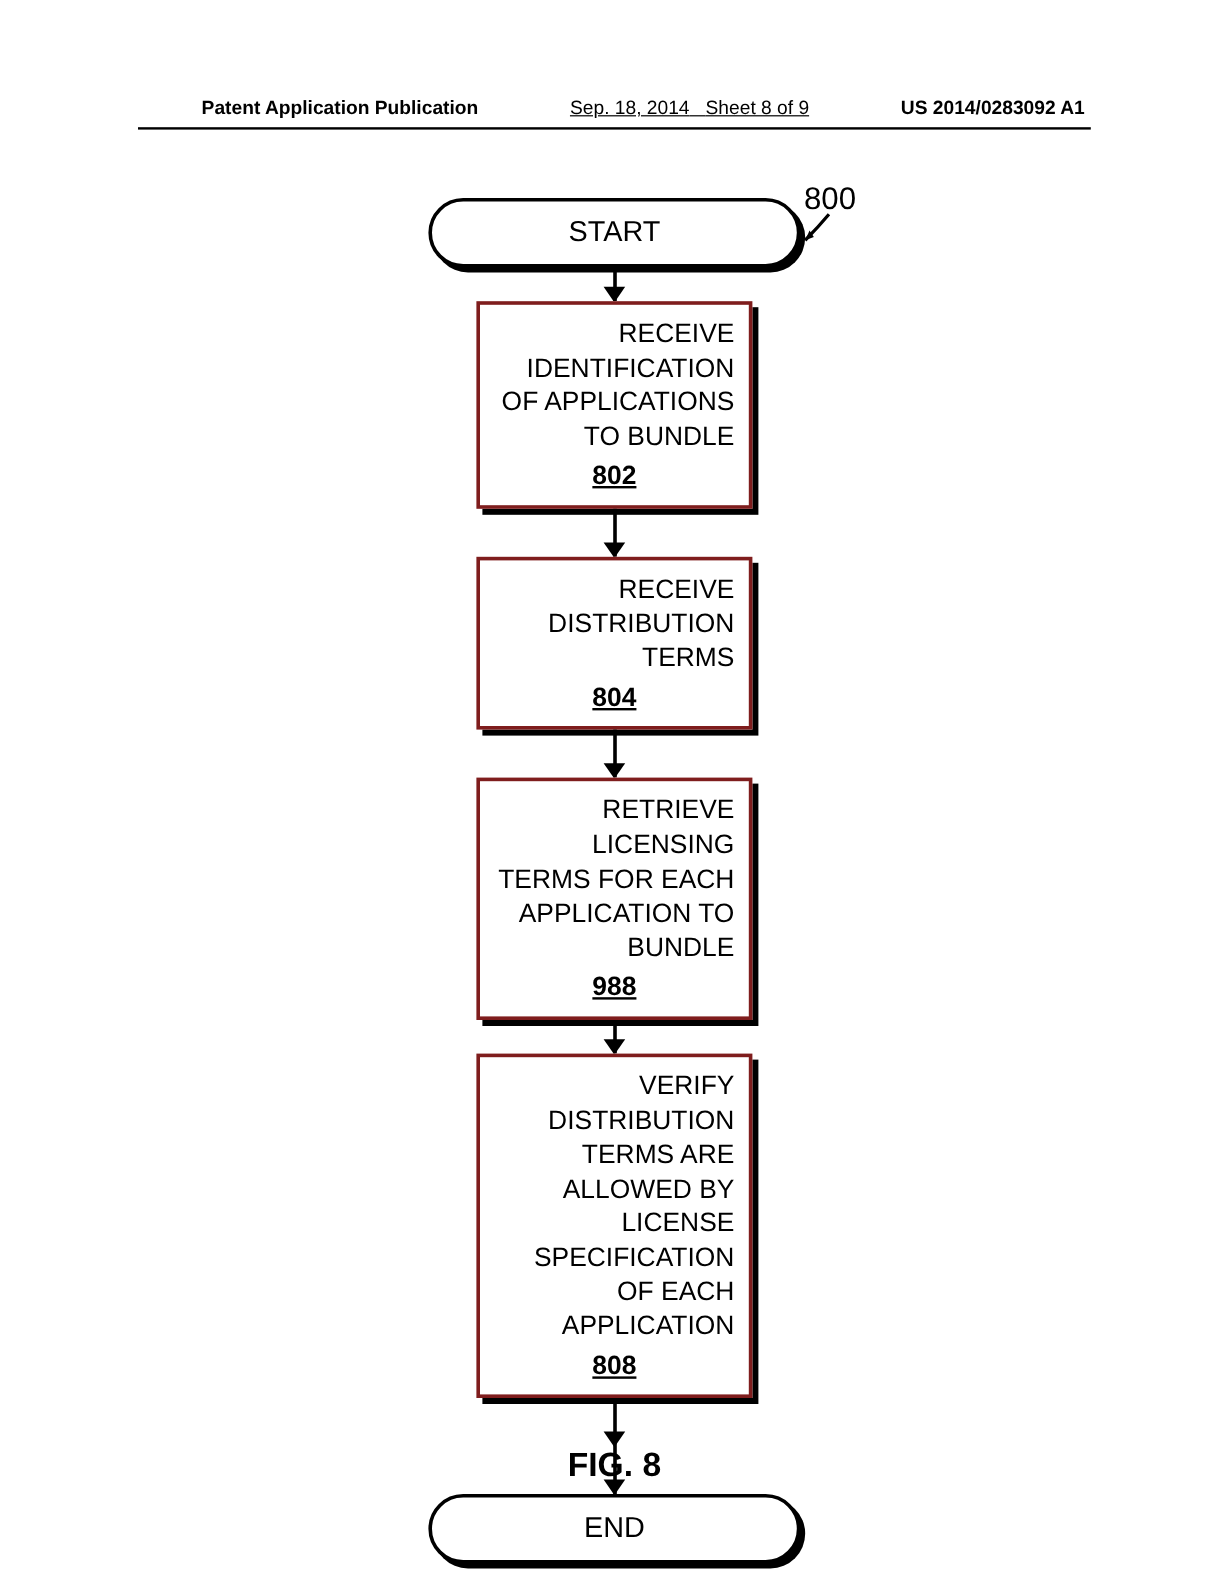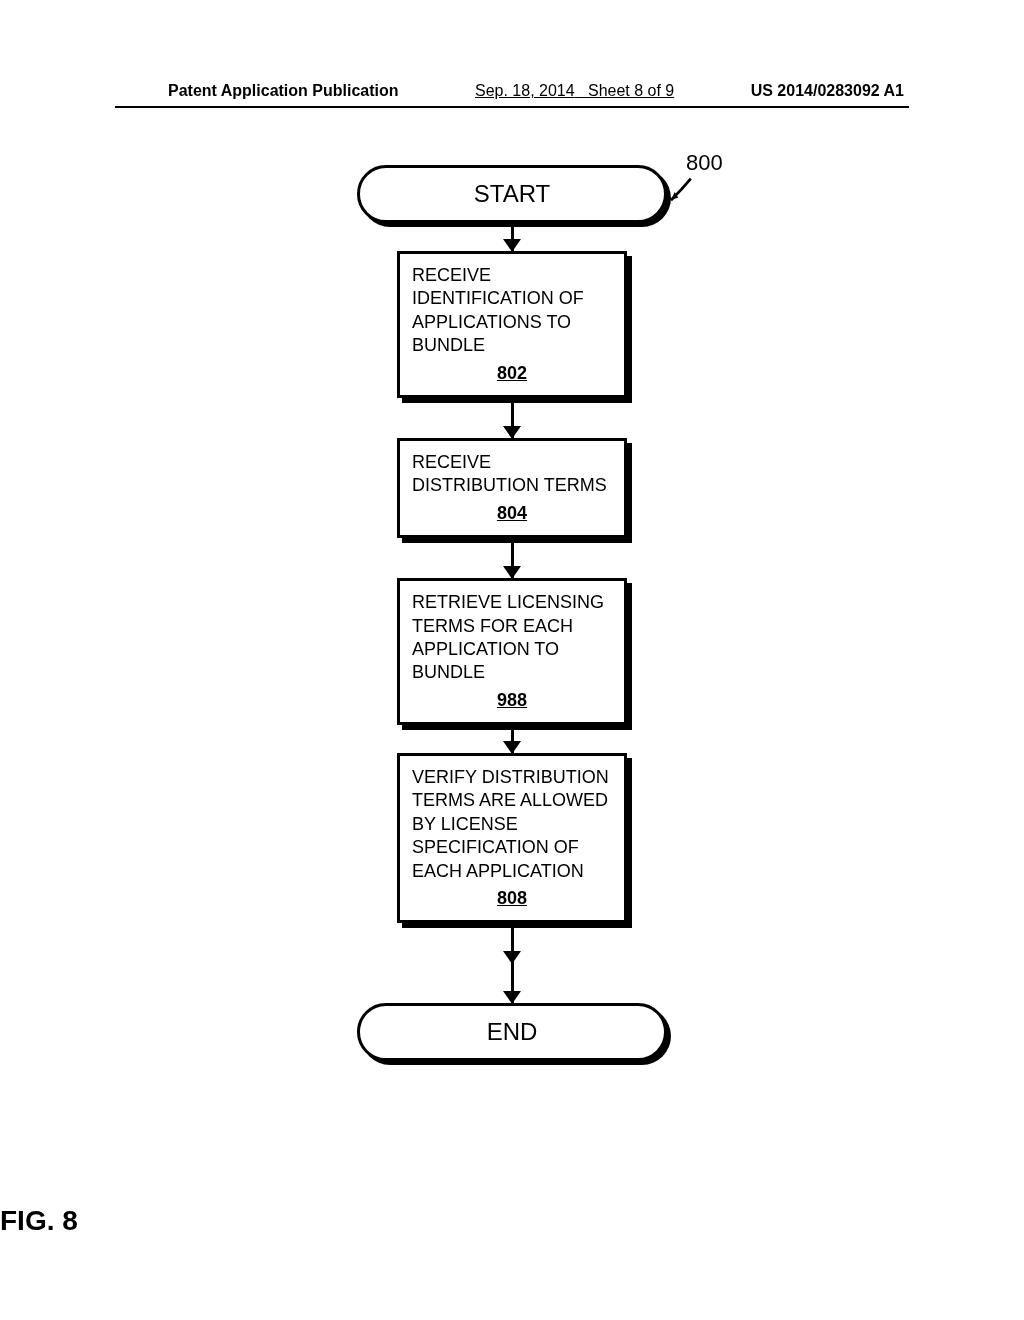--- a/index.html
+++ b/index.html
@@ -48,22 +48,22 @@
       top: 165px;
       left: 0;
       width: 100%;
       display: flex;
       flex-direction: column;
       align-items: center;
     }
     .ref-label {
       position: absolute;
       top: -15px;
-      left: 686px;
-      font-size: 22px;
+      left: 670px;
+      font-size: 26px;
     }
     .ref-arrow {
       position: absolute;
       top: 10px;
       left: 662px;
       width: 36px;
       height: 36px;
     }
     .terminal {
       position: relative;
@@ -74,28 +74,28 @@
       background: white;
       display: flex;
       align-items: center;
       justify-content: center;
       font-size: 24px;
       box-shadow: 4px 4px 0 #000;
     }
     .process {
       position: relative;
       width: 230px;
-      border: 3px solid #000000;
+      border: 3px solid #7f1d1d;
       background: white;
       display: flex;
       flex-direction: column;
       align-items: center;
       justify-content: center;
-      font-size: 18px;
-      text-align: left;
+      font-size: 22px;
+      text-align: right;
       padding: 10px 12px;
       box-shadow: 5px 5px 0 #000;
       line-height: 1.3;
     }
     .process-ref {
       text-decoration: underline;
       font-weight: bold;
       margin-top: 4px;
     }
     .connector {
@@ -118,20 +118,21 @@
     .conn-short {
       height: 28px;
     }
     .conn-med {
       height: 40px;
     }
     .figure-label {
       position: absolute;
       top: 1205px;
       width: 100%;
+      text-align: center;
       font-size: 28px;
       font-weight: bold;
     }
   </style>
 </head>
 <body>
 
 <div class="header">
   <span class="header-left">Patent Application Publication</span>
   <span class="header-mid">

